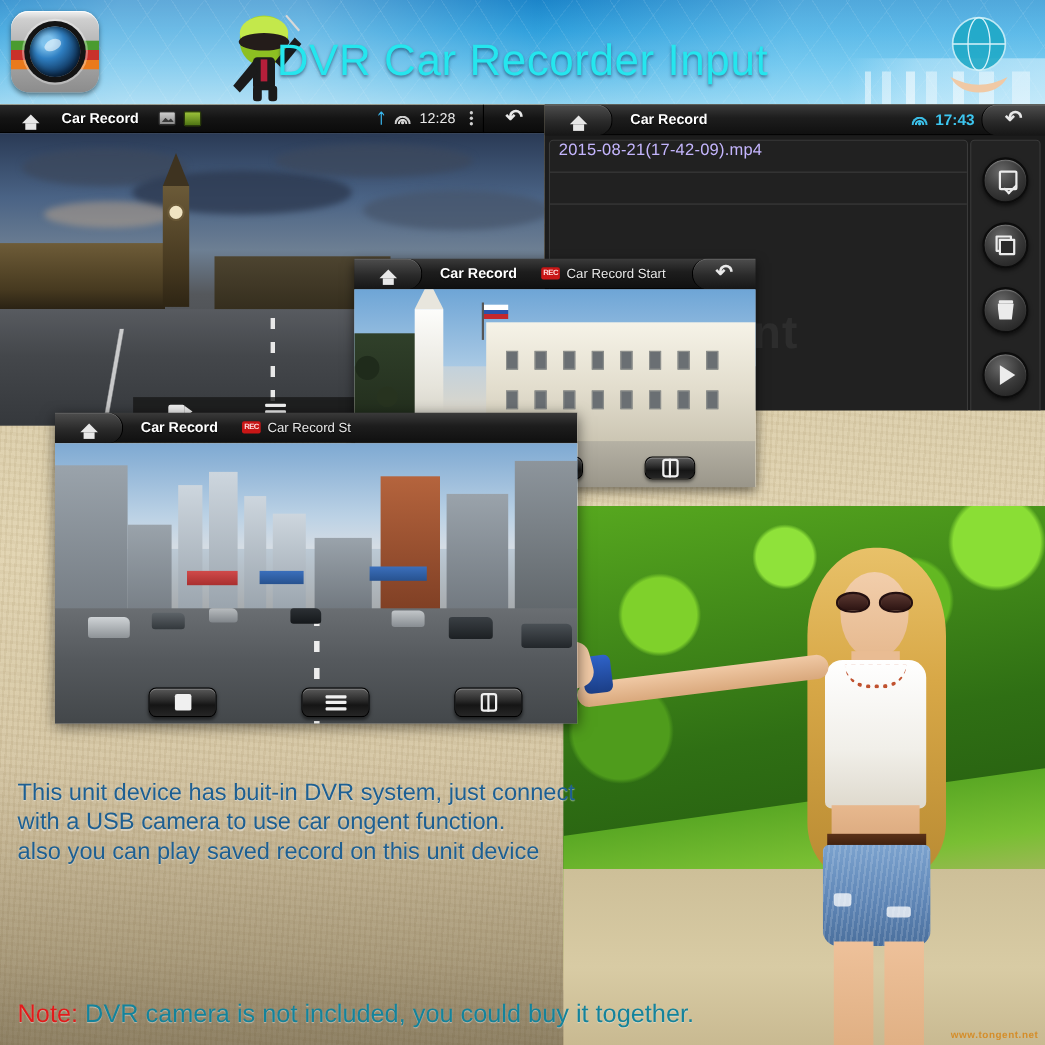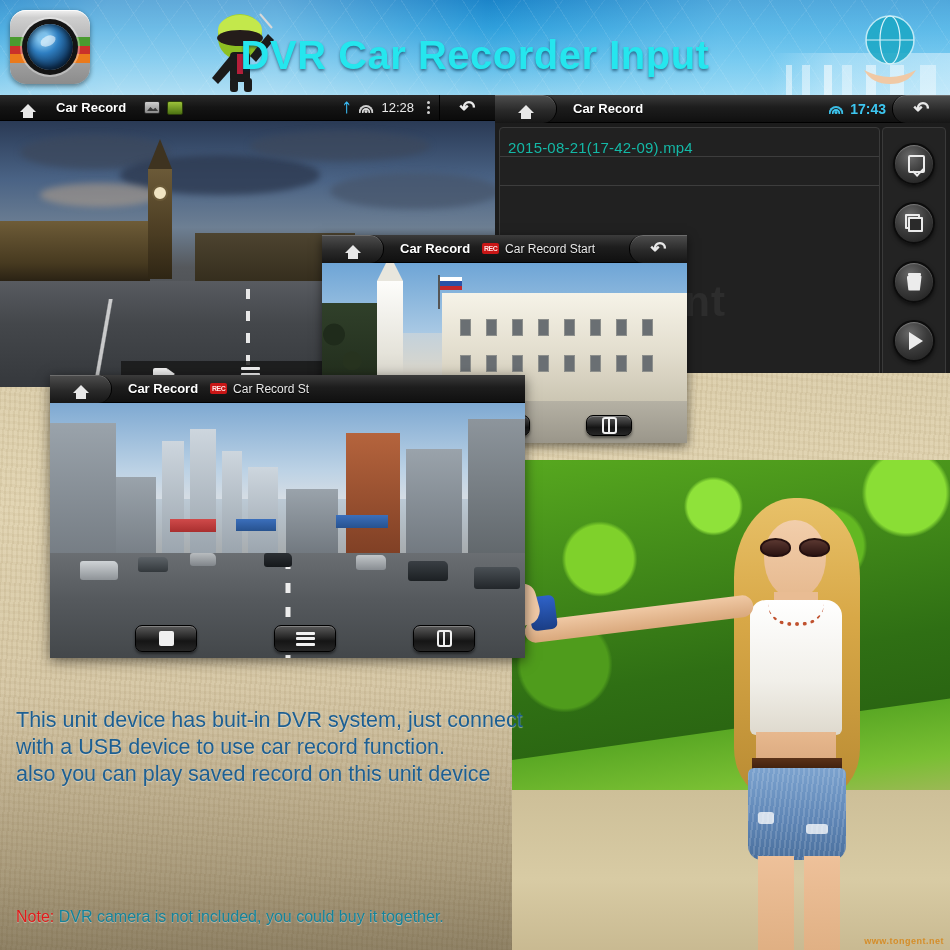--- a/index.html
+++ b/index.html
@@ -63,21 +63,21 @@
   .cam-logo .glint{
     position:absolute; left:30px; top:26px; width:16px; height:10px; border-radius:50%;
     background: rgba(255,255,255,.55); transform: rotate(-25deg);
   }
   .droid {
     position:absolute; left:200px; top:8px; width:90px; height:86px;
   }
   .banner-title {
     position:absolute; left:0; top:0; width:950px; height:110px;
     display:flex; align-items:center; justify-content:center;
-    color:#25e6ee; font-size:40px; font-weight:700; letter-spacing:.5px;
+    color:#25e6ee; font-size:40px; font-weight:400; letter-spacing:.5px;
     text-shadow: 0 2px 3px rgba(0,40,70,.55);
     font-family:"Liberation Sans", sans-serif;
   }
   .globe-hand{
     position:absolute; right:18px; top:12px; width:86px; height:74px;
   }
 
   
   .bgphoto {
     position:absolute; left:0; top:95px; width:950px; height:855px;
@@ -205,21 +205,21 @@
     border-right:1px solid #000;
     border-radius: 0 14px 14px 0;
     display:flex; align-items:center; justify-content:center;
     box-shadow: inset 0 1px 0 rgba(255,255,255,.18);
   }
   .tb-title{
     color:#fff; font-weight:bold; font-size:13px; margin-left:16px; white-space:nowrap;
     text-shadow:0 1px 1px #000;
   }
   .tb-rec{
-    display:flex; align-items:center; gap:6px; margin-left:12px;
+    display:flex; align-items:center; gap:6px; margin-left:22px;
   }
   .rec-badge{
     width:17px; height:11px; background:#c81616; border-radius:2px;
     display:flex; align-items:center; justify-content:center;
     color:#ffdede; font-size:7px; font-weight:bold; letter-spacing:-.5px;
   }
   .tb-rec-label{ color:#e8e8e8; font-size:12px; white-space:nowrap; text-shadow:0 1px 1px #000; }
   .tb-spacer{ flex:1 }
   .tb-back{
     position:relative; width:58px; height:28px;
@@ -362,23 +362,23 @@
   }
   .filepane{
     position:relative; width:383px; height:250px; margin:4px 0 4px 4px;
     background:#212121; border:1px solid #3a3a3a; border-radius:4px; overflow:hidden;
   }
   .watermark{
     position:absolute; left:80px; top:150px; font-size:42px; color:rgba(255,255,255,.055);
     font-weight:bold; letter-spacing:1px; pointer-events:none;
   }
   .file-row{
-    position:relative; height:29px; display:flex; align-items:flex-end;
+    position:relative; height:29px; display:flex; align-items:flex-start;
     padding-left:8px; border-bottom:1px solid #3d3d3d;
-    color:#14b8a6; font-size:15px; letter-spacing:.2px;
+    color:#c4b5fd; font-size:15px; letter-spacing:.2px;
   }
   .sidebtns{
     position:relative; width:64px; height:250px; margin:4px 4px 4px 2px;
     background:#232323; border:1px solid #3a3a3a; border-radius:4px;
     display:flex; flex-direction:column; align-items:center; justify-content:space-around; padding:6px 0;
   }
   .rbtn{
     width:42px; height:42px; border-radius:50%;
     background: radial-gradient(circle at 40% 30%, #6a6a6a 0%, #3a3a3a 48%, #1b1b1b 100%);
     border:2px solid #0c0c0c;
@@ -485,21 +485,21 @@
   #win-low .ctrlbar{ left:85px; top:222px; width:340px; justify-content:space-between; }
   #win-low .ctrl-btn{ width:62px; height:27px; }
 
   
   .desc{
     position:absolute; left:16px; top:707px; width:600px;
     color:#1d5f92; font-size:21.5px; line-height:27px; font-weight:500;
     text-shadow: 0 1px 1px rgba(255,255,255,.45);
   }
   .note{
-    position:absolute; left:16px; top:908px; font-size:16px;
+    position:absolute; left:16px; top:908px; font-size:23px;
     text-shadow: 0 1px 1px rgba(255,255,255,.45);
   }
   .note .kw{ color:#e21b1b; }
   .note .txt{ color:#14839b; }
   .corner-mark{
     position:absolute; right:6px; bottom:4px; font-size:9px; color:#d6891f;
     letter-spacing:.5px; opacity:.9; font-weight:bold;
   }
 </style>
 </head>
@@ -802,21 +802,21 @@
           </div>
         <div class="ctrl-btn">
             <span class="book-ico"></span>
           </div>
       </div>
     </div>
   </div>
 
   <div class="desc">
     <div>This unit device has buit-in DVR system, just connect</div>
-    <div>with a USB device to use car record function.</div>
+    <div>with a USB camera to use car ongent function.</div>
     <div>also you can play saved record on this unit device</div>
   </div>
 
   <div class="note">
     <span class="kw">Note:</span><span class="txt"> DVR camera is not included, you could buy it together.</span>
   </div>
 
 </div>
 
 </body></html>

